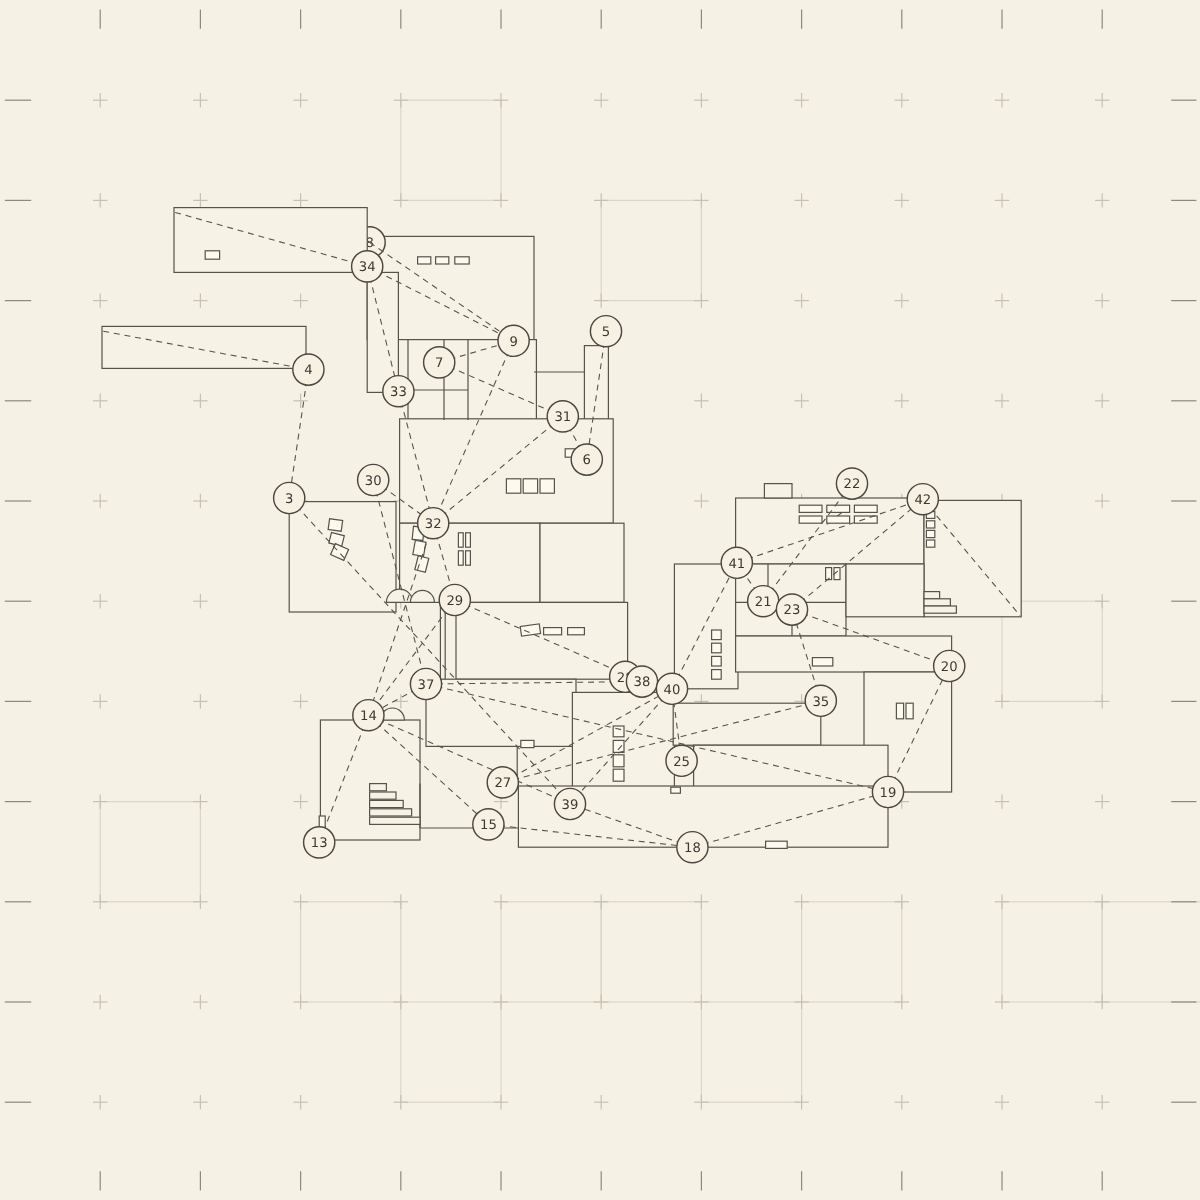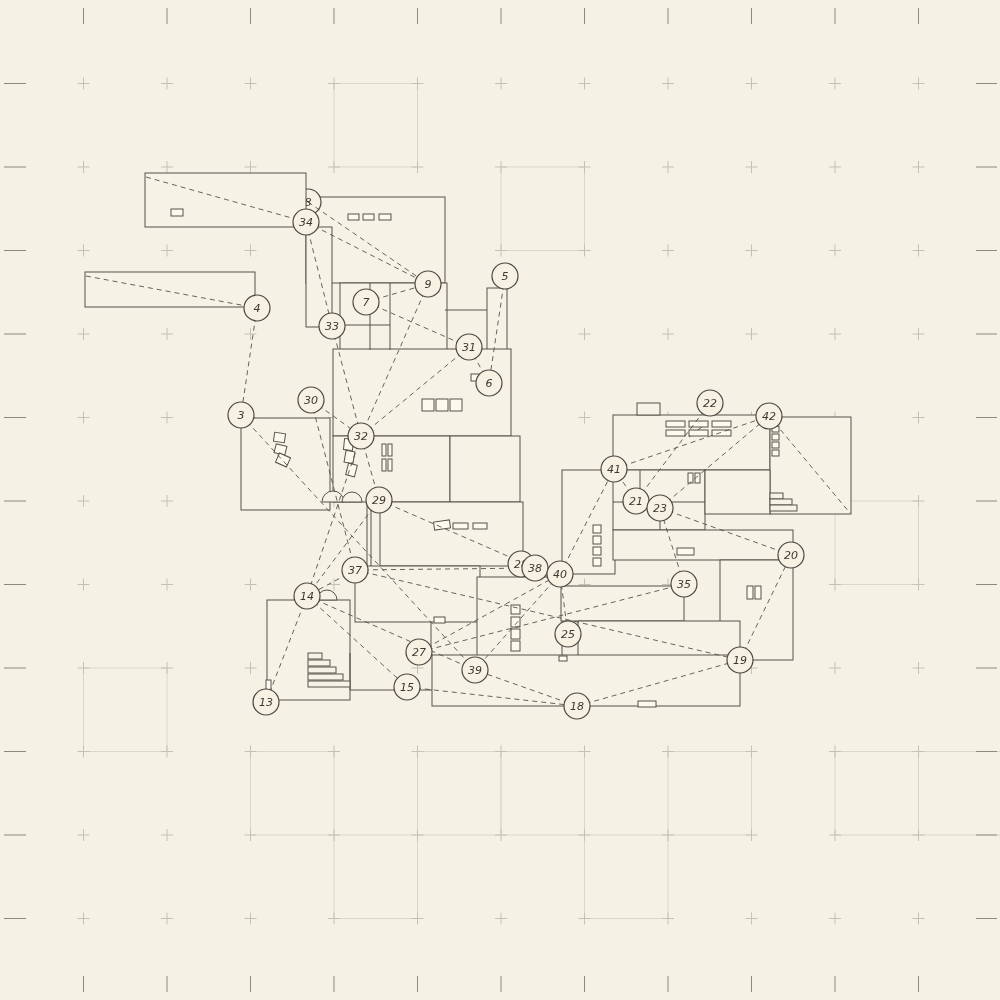--- a/index.html
+++ b/index.html
@@ -1,20 +1,20 @@
 <!DOCTYPE html>
 <html><head>
 <meta charset="utf-8">
 <style>
   html,body{margin:0;padding:0;}
   body{
     width:1000px;height:1000px;overflow:hidden;
     font-family:"DejaVu Sans","Liberation Sans",sans-serif;
   }
-  #stage{position:relative;width:1000px;height:1000px;font-style:italic;}
+  #stage{position:relative;width:1000px;height:1000px;}
   svg{display:block;}
   .node-label{
     font-family:"DejaVu Sans","Liberation Sans",sans-serif;
     pointer-events:none;
   }
 </style>
 </head>
 <body>
 
 <div id="stage">

